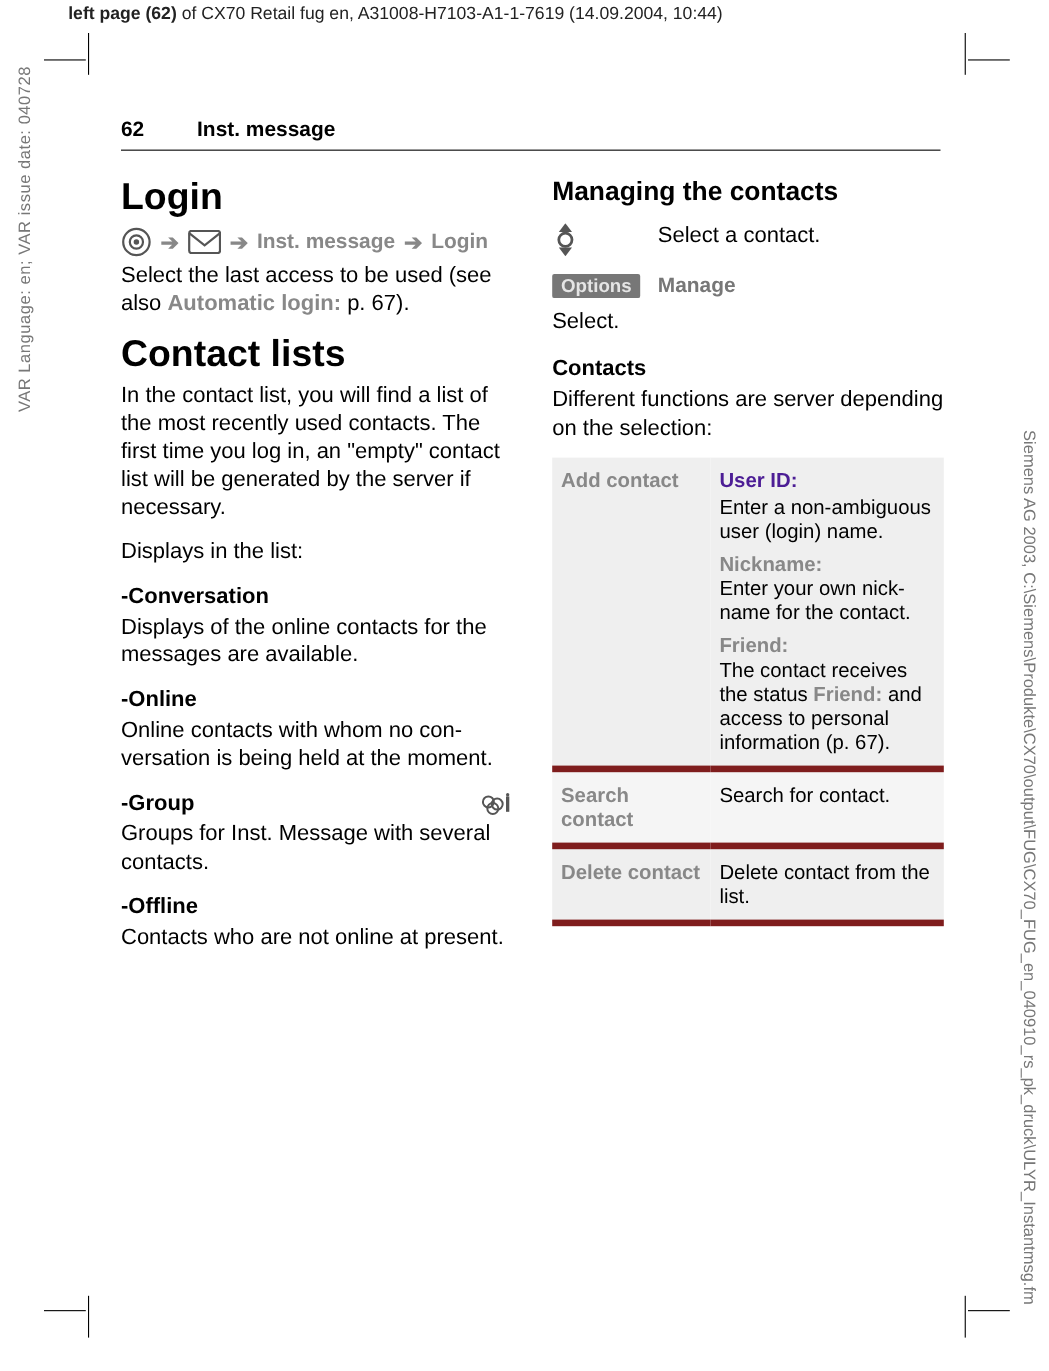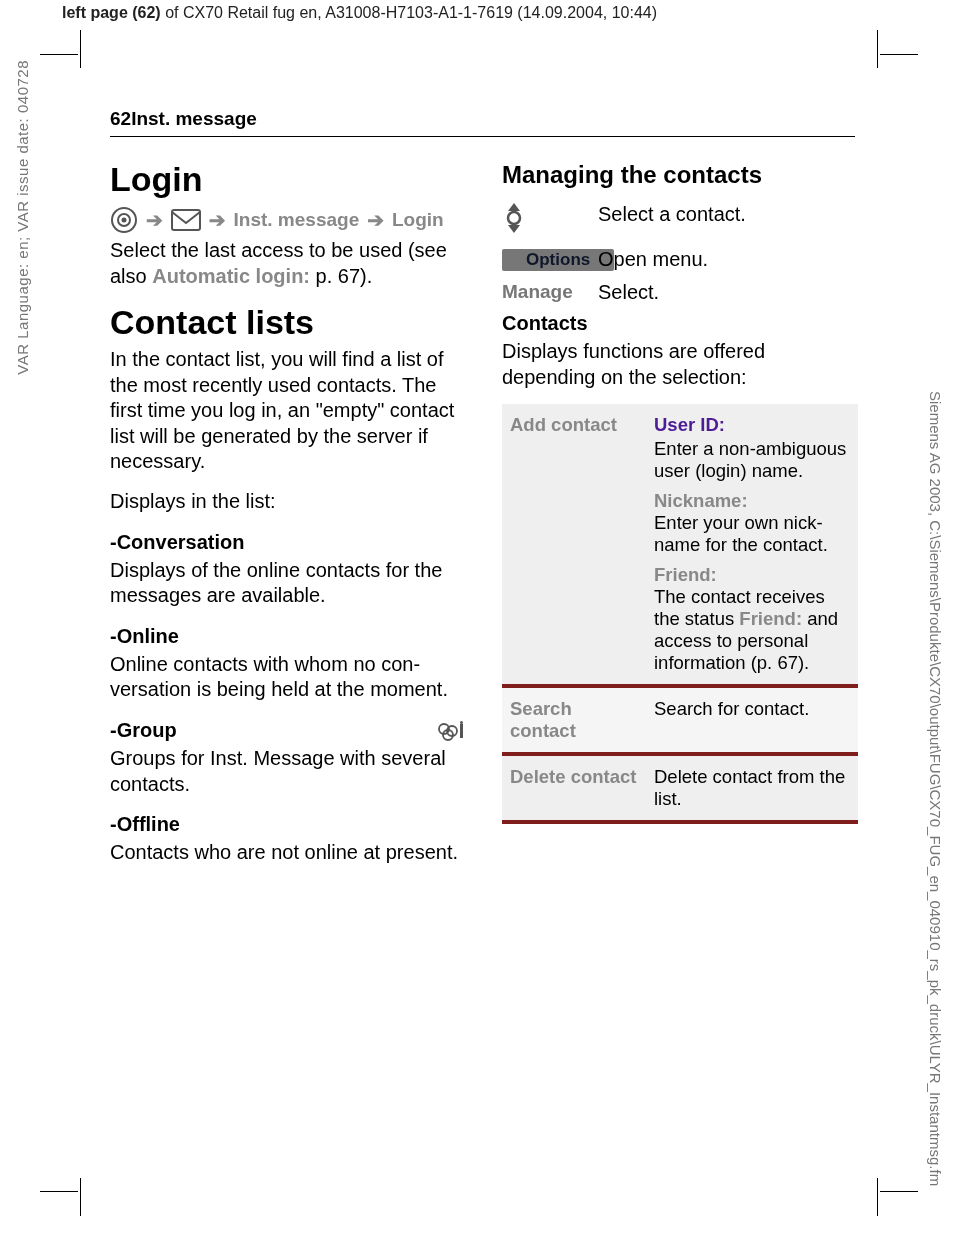--- a/index.html
+++ b/index.html
@@ -9,46 +9,46 @@
   .crop.h{height:1px;width:38px;}
   .crop.v{width:1px;height:38px;}
   
   .tophdr{position:absolute;left:62px;top:4px;font-size:16px;color:#222;}
   .tophdr b{font-weight:700;}
   
   .vleft{position:absolute;left:14px;top:60px;writing-mode:vertical-rl;transform:rotate(180deg);font-size:15px;color:#777;letter-spacing:0.5px;}
   .vright{position:absolute;right:10px;bottom:60px;writing-mode:vertical-rl;font-size:15px;color:#777;text-align:right;}
   
   .content{position:absolute;left:110px;top:108px;width:760px;}
-  .runhead{display:flex;align-items:baseline;border-bottom:1.5px solid #000;padding-bottom:6px;margin-bottom:24px;width:745px;}
+  .runhead{display:flex;align-items:baseline;gap:48px;border-bottom:1.5px solid #000;padding-bottom:6px;margin-bottom:24px;width:745px;}
   .runhead .pn{font-weight:700;font-size:19px;}
   .runhead .rt{font-weight:700;font-size:19px;}
   .cols{display:flex;gap:36px;}
   .col{width:356px;}
   h2{font-size:34px;font-weight:700;margin:0 0 6px 0;line-height:1.1;}
   h3{font-size:24px;font-weight:700;margin:0 0 14px 0;}
   h4{font-size:20px;font-weight:700;margin:16px 0 2px 0;}
   p.body{font-size:20px;line-height:1.28;margin:4px 0 14px 0;}
   p.body span.g{color:#888;font-weight:700;}
   
   .navrow{display:flex;align-items:center;gap:8px;margin:8px 0 4px 0;}
   .arrow{font-size:20px;color:#888;font-weight:700;}
   .navlabel{font-size:19px;color:#888;font-weight:700;}
   
-  .steps{display:grid;grid-template-columns:96px 1fr;row-gap:10px;align-items:start;margin-bottom:8px;}
+  .steps{display:grid;grid-template-columns:96px 1fr;row-gap:10px;align-items:start;margin-bottom:20px;}
   .steps .k{font-size:19px;}
-  .steps .k .pill{display:inline-block;background:#777;color:#0f172a;font-weight:700;padding:1px 24px;border-radius:2px;font-size:17px;}
+  .steps .k .pill{display:inline-block;background:#777;color:#e5e5e5;font-weight:700;padding:1px 8px;border-radius:2px;font-size:17px;}
   .steps .k .bold{font-weight:700;color:#777;}
   .steps .v{font-size:20px;}
   
   .grpicon{float:right;margin-top:2px;}
   
   .ftable{width:100%;font-size:18.5px;border-collapse:collapse;}
   .ftable td{vertical-align:top;padding:10px 8px;}
-  .ftable tr{border-bottom:4px solid #7f1d1d;margin-left:45px;}
+  .ftable tr{border-bottom:6px solid #7f1d1d;margin-left:45px;}
   .ftable tr.a{background:#efefef;}
   .ftable tr.b{background:#f5f5f5;}
   .ftable td.l{width:128px;color:#888;font-weight:700;}
   .ftable .sub{color:#888;font-weight:700;margin-top:8px;display:block;}
   .ftable .first{color:#4c1d95;font-weight:700;display:block;margin-bottom:2px;}
   
   .ico{display:inline-flex;align-items:center;justify-content:center;}
 </style>
 </head>
 <body>
@@ -144,28 +144,27 @@
               <svg width="24" height="30" viewBox="0 0 24 30">
                   <polygon points="12,0 6,8 18,8" fill="#555"></polygon>
                   <circle cx="12" cy="15" r="6" fill="none" stroke="#555" stroke-width="2.5"></circle>
                   <polygon points="12,30 6,22 18,22" fill="#555"></polygon>
                 </svg>
             </span>
           </div>
           <div class="v">Select a contact.</div>
 
           <div class="k"><span class="pill">Options</span></div>
-          <div class="v">Open menu.</div>
 
           <div class="k"><span class="bold">Manage</span></div>
           <div class="v">Select.</div>
         </div>
 
         <h4 style="margin-top:6px;">Contacts</h4>
-        <p class="body">Displays functions are offered depending on the selection:</p>
+        <p class="body">Different functions are server depending on the selection:</p>
 
         <table class="ftable">
           <tbody>
               <tr class="a">
             <td class="l">Add contact</td>
             <td>
               <span class="first">User ID:</span>
               <span>Enter a non-ambiguous user (login) name.</span>
               <span class="sub">Nickname:</span>
               <span>Enter your own nick­name for the contact.</span>

